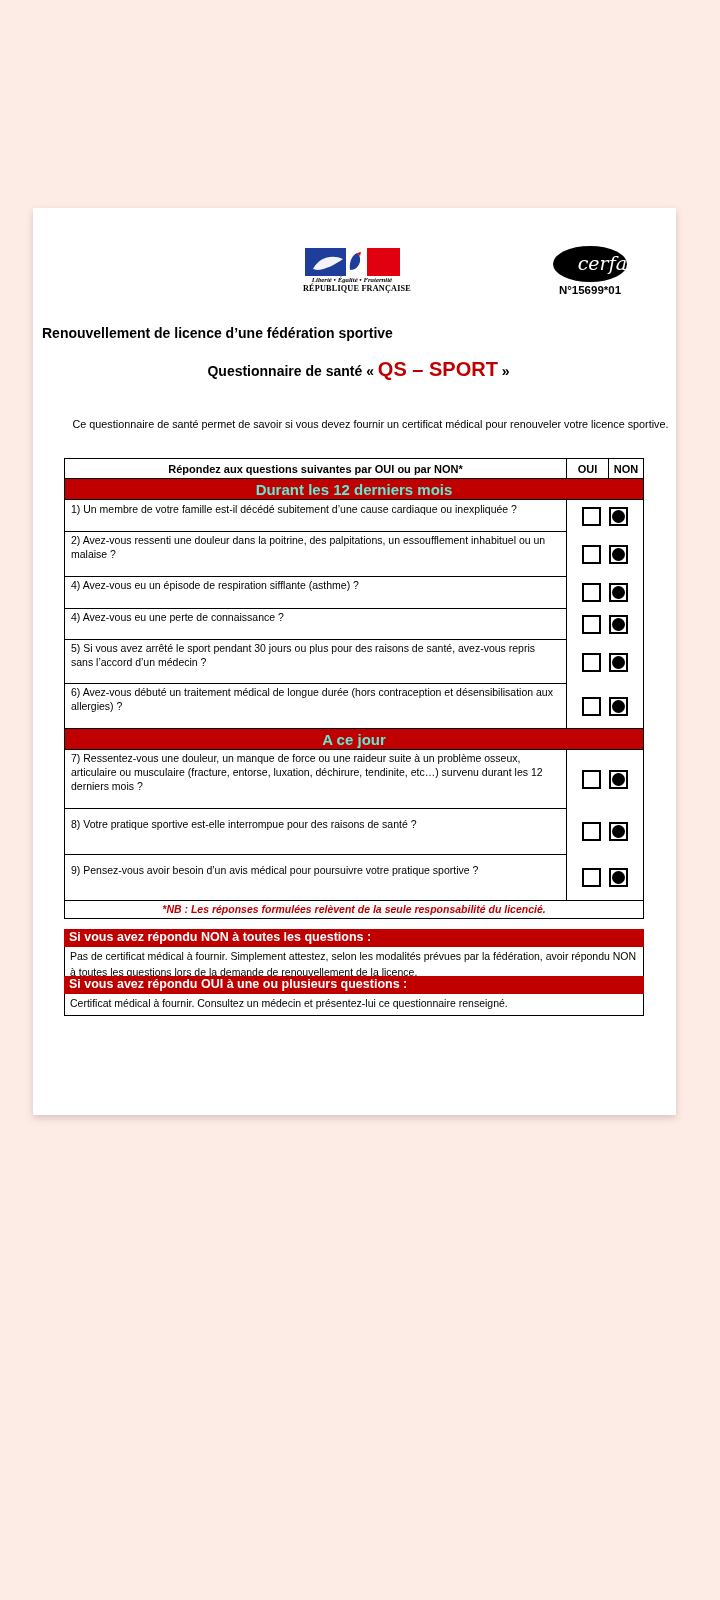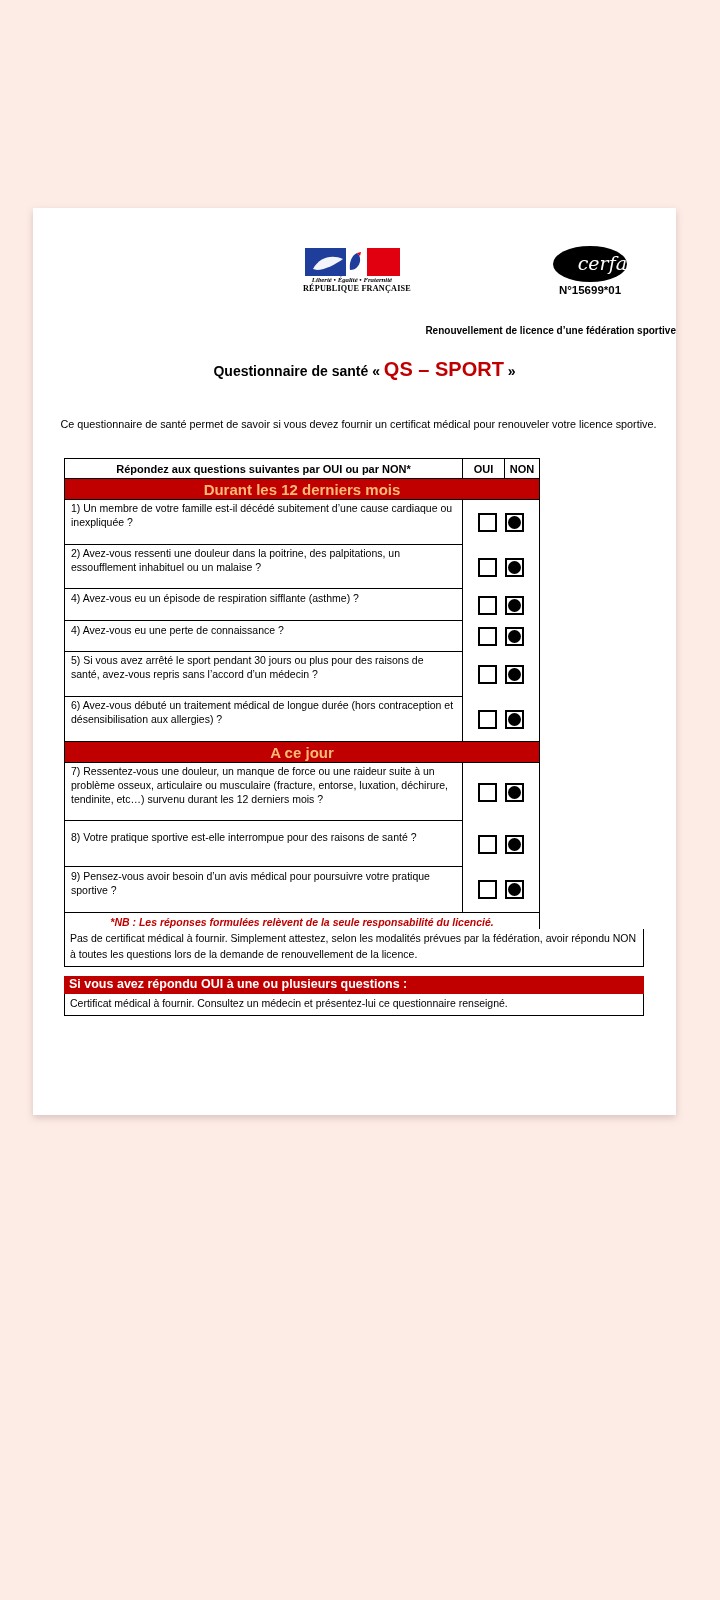--- a/index.html
+++ b/index.html
@@ -19,33 +19,33 @@
   .marianne { position:absolute; left:270px; top:40px; width:98px; text-align:center; }
   .marianne svg { display:block; margin:0 auto; }
   .motto { font-family:"Liberation Serif", serif; font-style:italic; font-weight:bold; font-size:6.8px; line-height:8px; white-space:nowrap; }
   .republique { font-family:"Liberation Serif", serif; font-weight:bold; font-size:8.2px; line-height:9px; letter-spacing:.2px; white-space:nowrap; }
   .cerfa { position:absolute; left:518px; top:38px; width:78px; text-align:center; }
   .cerfa-ellipse { width:74px; height:36px; background:#000; border-radius:50%; display:flex; align-items:center; justify-content:flex-end; margin:0 auto; }
   .cerfa-word { color:#fff; font-family:"DejaVu Serif", serif; font-style:italic; font-size:19px; line-height:19px; padding-bottom:2px; }
   .cerfa-number { font-size:11.5px; font-weight:bold; margin-top:2px; white-space:nowrap; }
 
   
-  .doc-title { position:absolute; top:117px; left:0; width:100%; text-align:right; font-weight:bold; font-size:10px; }
-  .doc-subtitle { position:absolute; top:150px; left:10px; width:100%; text-align:center; font-weight:bold; font-size:14px; }
+  .doc-title { position:absolute; top:117px; left:9px; width:100%; text-align:left; font-weight:bold; font-size:14px; }
+  .doc-subtitle { position:absolute; top:150px; left:4px; width:100%; text-align:center; font-weight:bold; font-size:14px; }
   .qs-highlight { color:#c00000; font-size:20px; font-weight:bold; }
-  .intro { position:absolute; top:210px; left:4px; width:100%; text-align:center; font-size:10.8px; white-space:nowrap; }
-
-  
-  .qtable { position:absolute; top:250px; left:31px; width:476px; border:1.6px solid #000; background:#fff; }
+  .intro { position:absolute; top:210px; left:16px; width:100%; text-align:center; font-size:10.8px; white-space:nowrap; }
+
+  
+  .qtable { position:absolute; top:250px; left:31px; width:580px; border:1.6px solid #000; background:#fff; }
   .thead { display:flex; height:19px; font-weight:bold; font-size:11px; }
   .th-instruction { flex:1; display:flex; align-items:center; justify-content:center; border-right:1px solid #000; }
   .th-oui { width:42px; display:flex; align-items:center; justify-content:center; border-right:1px solid #000;text-align:right; }
   .th-non { width:34px; display:flex; align-items:center; justify-content:center; }
   .section-bar {
-    background:#c00000; color:#fdba74; font-weight:bold; font-size:15px;
+    background:#c00000; color:#5eead4; font-weight:bold; font-size:15px;
     text-align:center; line-height:21px; height:22px;
     border-top:1px solid #000; border-bottom:1px solid #000;
   }
   .q-row { display:flex; }
   .q-cell {
     flex:1; border-right:1px solid #000; border-bottom:1px solid #000;
     padding:2px 8px 14px 6px; font-size:10.5px; line-height:1.32;
     display:flex; align-items:center;
   }
   .q-cell.last { border-bottom:none; }
@@ -210,20 +210,21 @@
             <span class="cb">
               <span class="mark"></span>
             </span>
           </div>
         </div>
       </div>
     <div class="footnote">*NB : Les réponses formulées relèvent de la seule responsabilité du licencié.</div>
   </div>
 
   <div class="outcome outcome-1">
+    <div class="outcome-bar">Si vous avez répondu NON à toutes les questions :</div>
     <div class="outcome-body">Pas de certificat médical à fournir. Simplement attestez, selon les modalités prévues par la fédération, avoir répondu NON à toutes les questions lors de la demande de renouvellement de la licence.</div>
   </div>
   <div class="outcome outcome-2">
     <div class="outcome-bar">Si vous avez répondu OUI à une ou plusieurs questions :</div>
     <div class="outcome-body">Certificat médical à fournir. Consultez un médecin et présentez-lui ce questionnaire renseigné.</div>
   </div>
 
 </div>
 
 </body></html>

